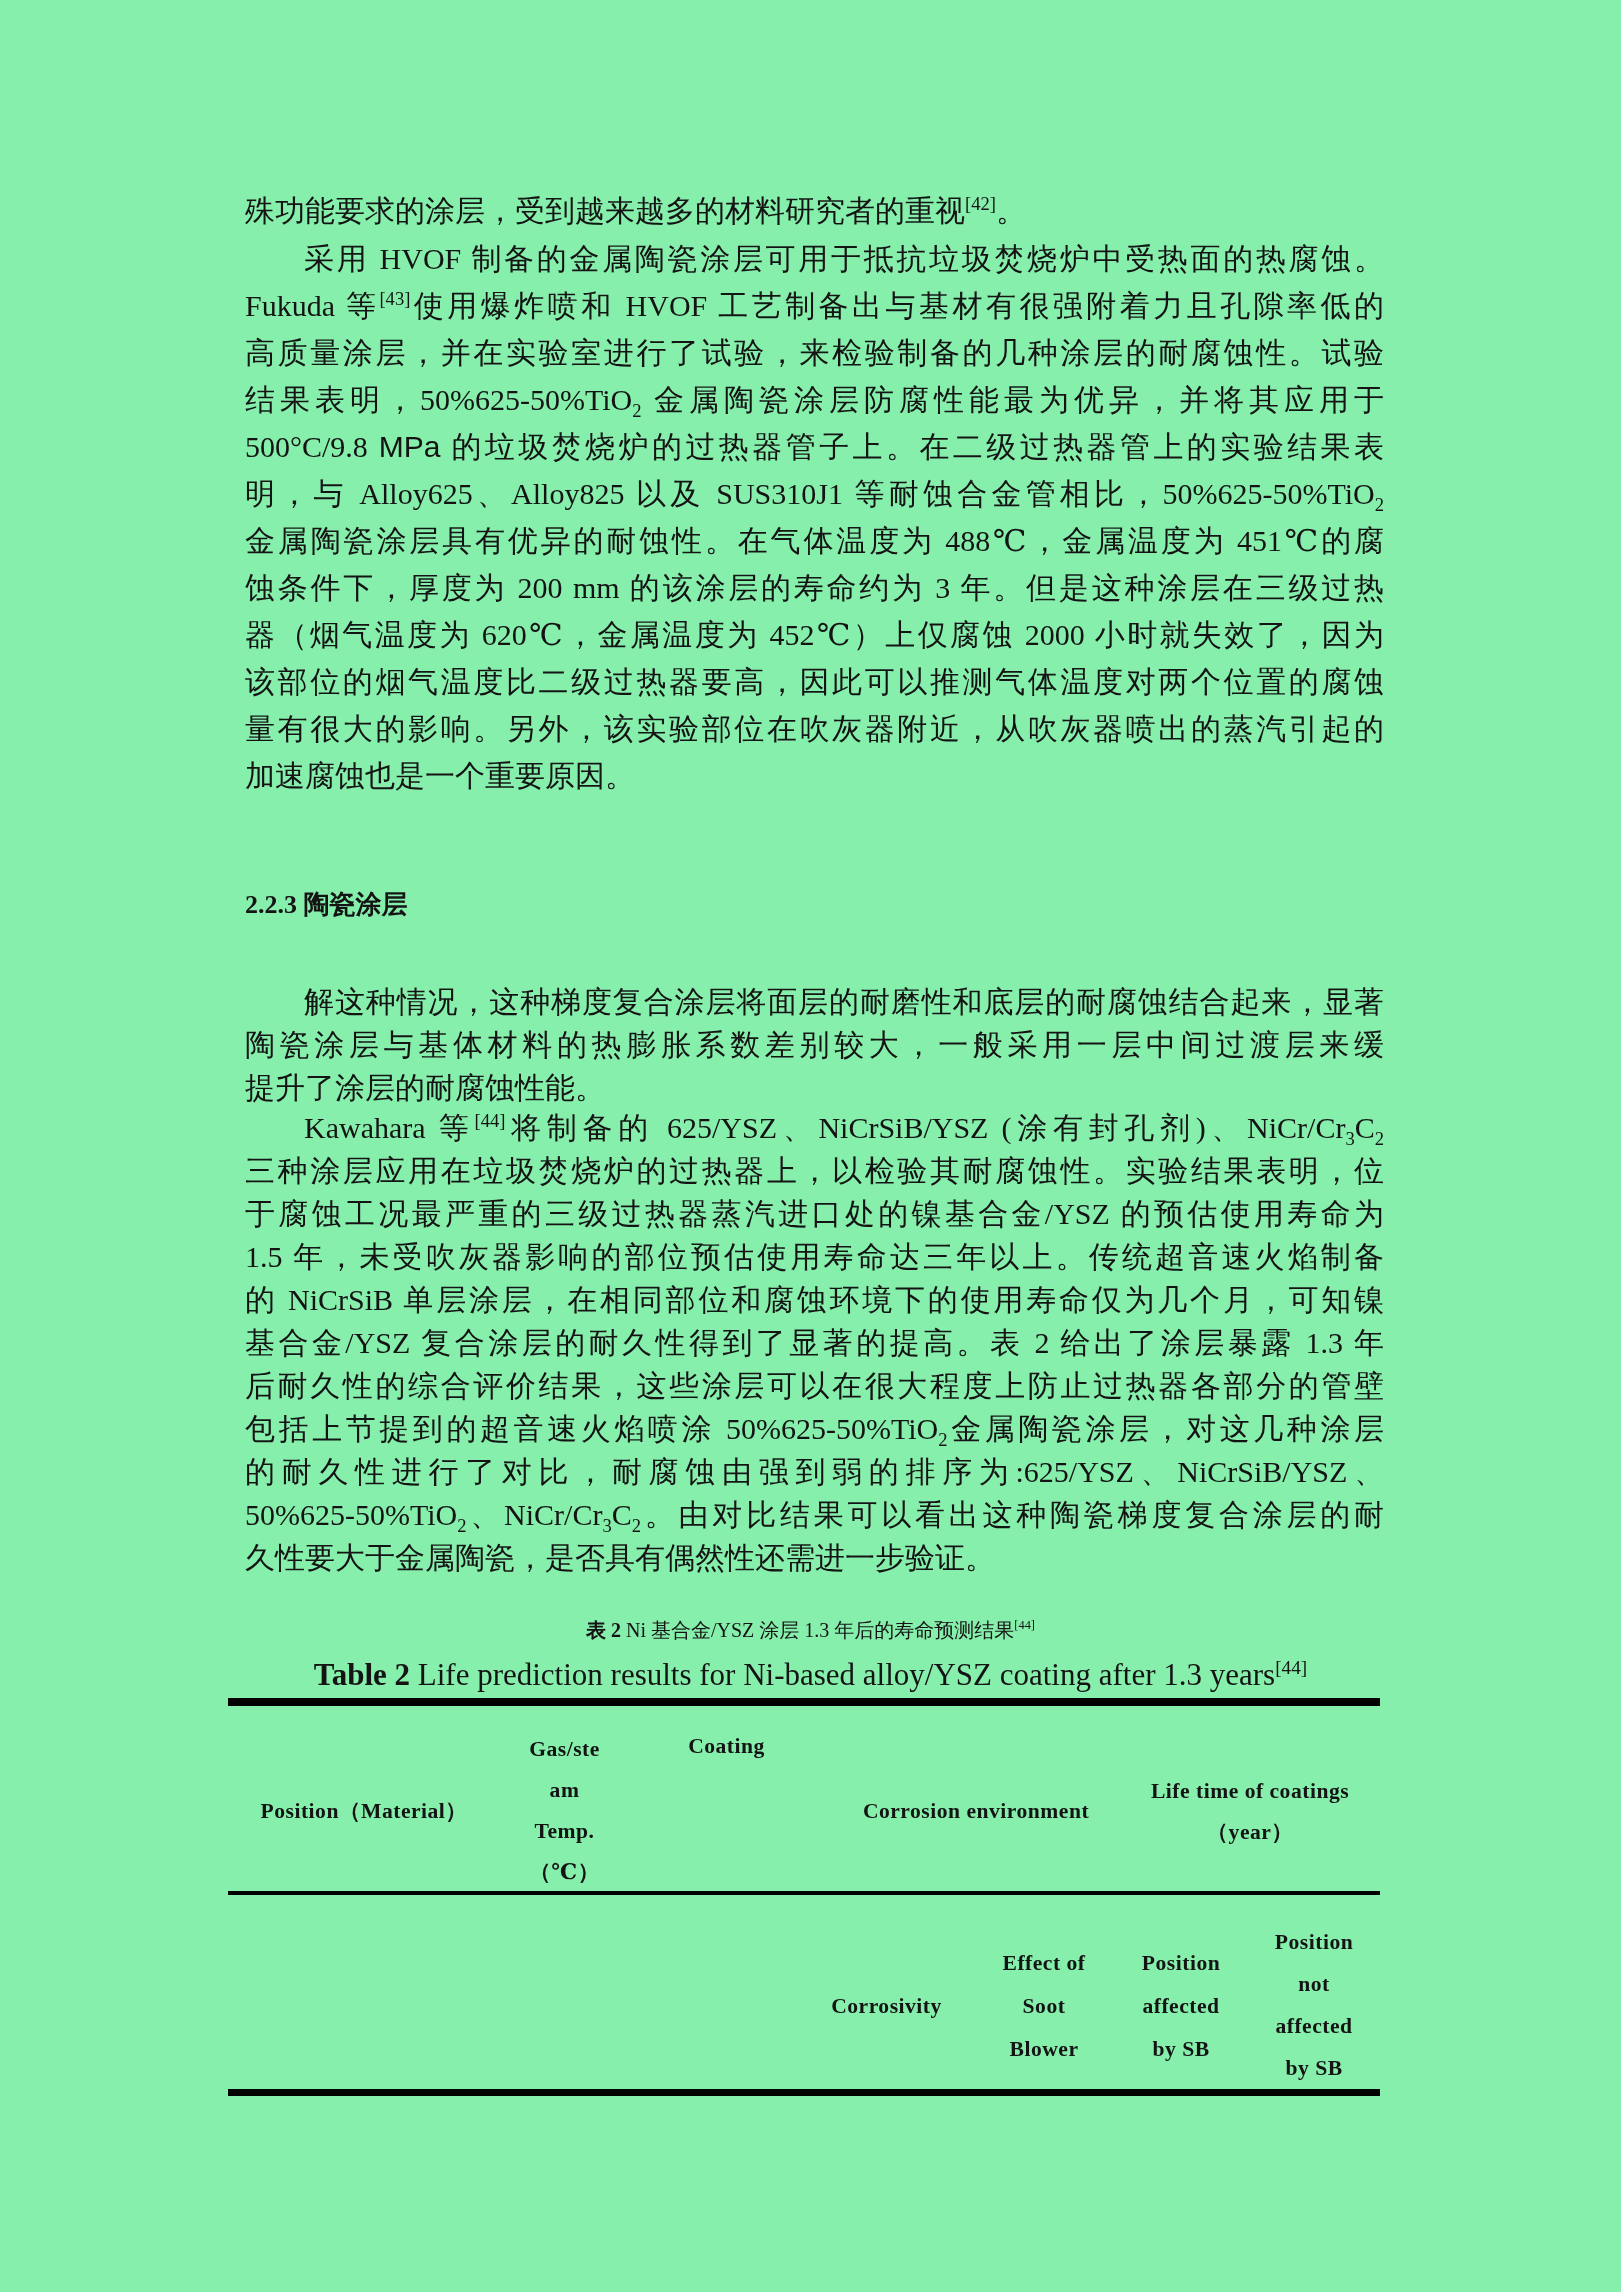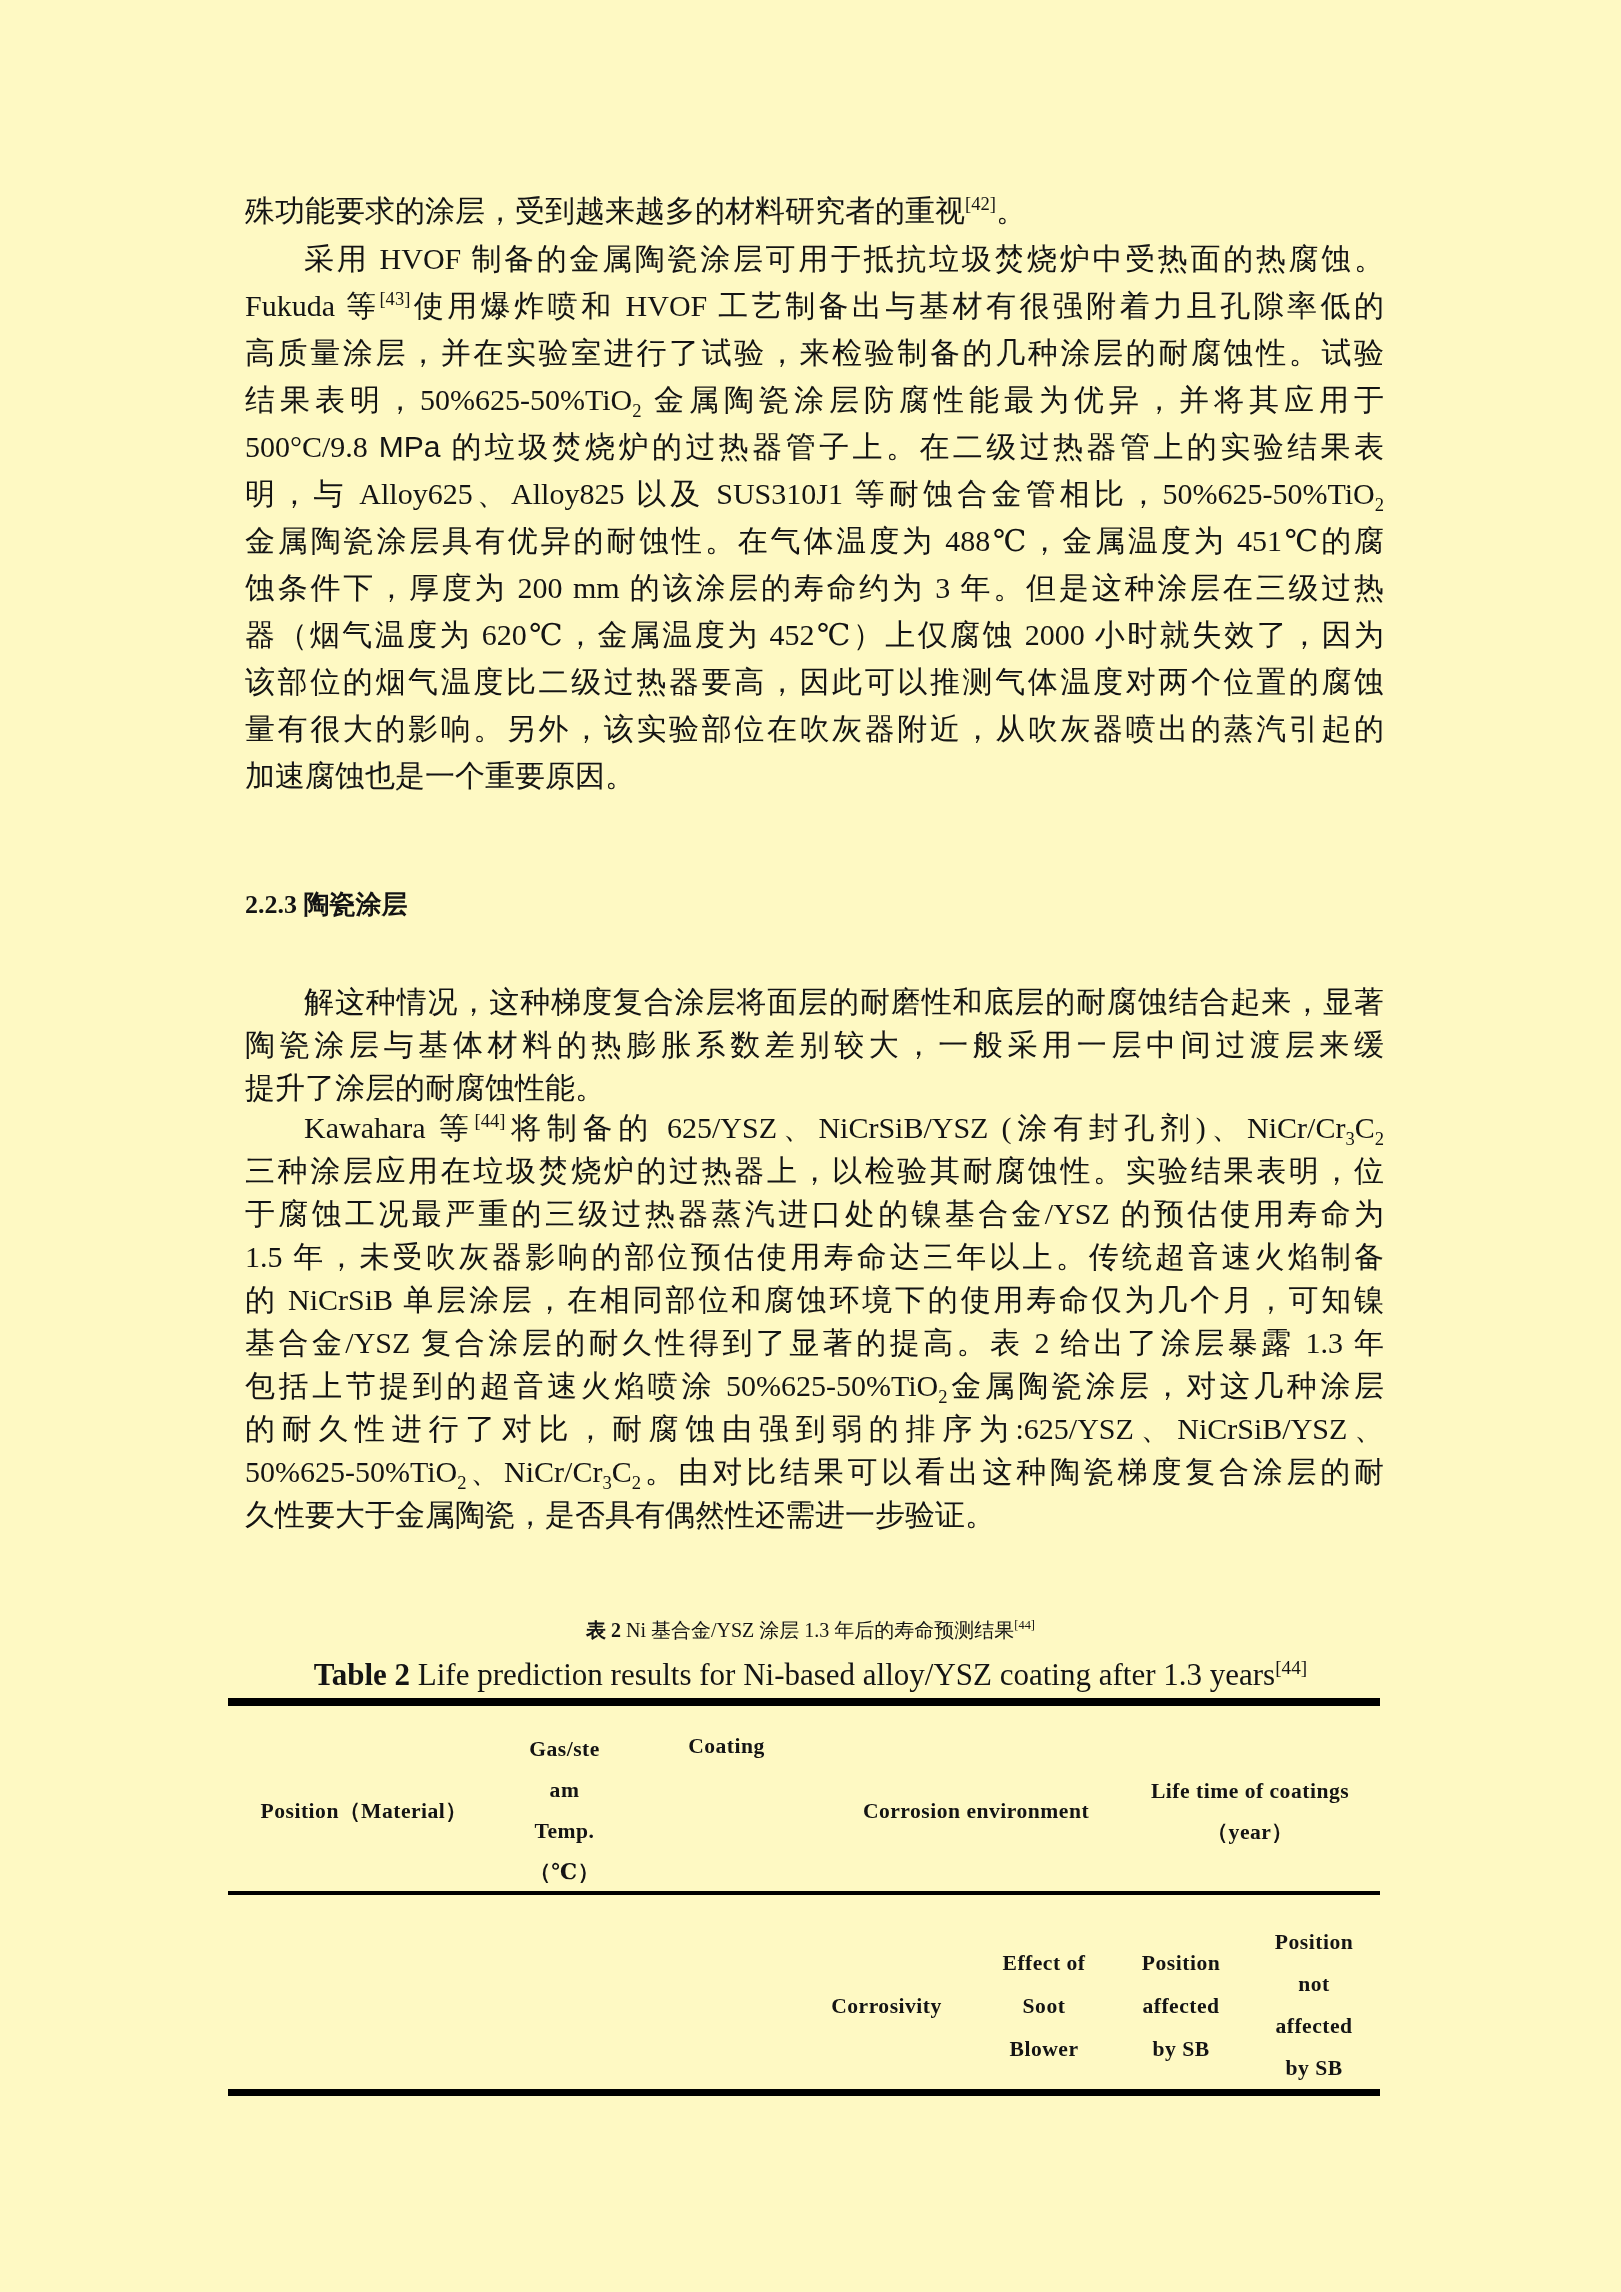--- a/index.html
+++ b/index.html
@@ -1,19 +1,19 @@
 <!DOCTYPE html>
 <html><head>
 <meta charset="utf-8">
 <style>
   html,body { margin:0; padding:0; background:#e8e8e8; }
   .page {
     position:relative;
     width:1621px; height:2293px;
-    background:#fef9c3;
+    background:#86efac;
     font-family:"Liberation Serif","DejaVu Serif",serif;
     color:#141414;
     overflow:hidden;
   }
   
   .textcol { position:absolute; left:245px; width:1139px; }
   .para { font-size:30px; }
   .para .line{
     text-align:justify;
     text-align-last:justify;
@@ -88,20 +88,21 @@
       <div class="line"><span>陶瓷涂层与基体材料的热膨胀系数差别较大，一般采用一层中间过渡层来缓</span></div>
       <div class="line line-last"><span>提升了涂层的耐腐蚀性能。</span></div>
     </div>
   <div class="textcol para indent" id="p4">
       <div class="line"><span>Kawahara 等</span><sup>[44]</sup><span>将制备的 625/YSZ、NiCrSiB/YSZ (涂有封孔剂)、NiCr/Cr</span><sub>3</sub><span>C</span><sub>2</sub></div>
       <div class="line"><span>三种涂层应用在垃圾焚烧炉的过热器上，以检验其耐腐蚀性。实验结果表明，位</span></div>
       <div class="line"><span>于腐蚀工况最严重的三级过热器蒸汽进口处的镍基合金/YSZ 的预估使用寿命为</span></div>
       <div class="line"><span>1.5 年，未受吹灰器影响的部位预估使用寿命达三年以上。传统超音速火焰制备</span></div>
       <div class="line"><span>的 NiCrSiB 单层涂层，在相同部位和腐蚀环境下的使用寿命仅为几个月，可知镍</span></div>
       <div class="line"><span>基合金/YSZ 复合涂层的耐久性得到了显著的提高。表 2 给出了涂层暴露 1.3 年</span></div>
+      <div class="line"><span>后耐久性的综合评价结果，这些涂层可以在很大程度上防止过热器各部分的管壁</span></div>
       <div class="line"><span>包括上节提到的超音速火焰喷涂 50%625-50%TiO</span><sub>2</sub><span>金属陶瓷涂层，对这几种涂层</span></div>
       <div class="line"><span>的耐久性进行了对比，耐腐蚀由强到弱的排序为:625/YSZ、NiCrSiB/YSZ、</span></div>
       <div class="line"><span>50%625-50%TiO</span><sub>2</sub><span>、NiCr/Cr</span><sub>3</sub><span>C</span><sub>2</sub><span>。由对比结果可以看出这种陶瓷梯度复合涂层的耐</span></div>
       <div class="line line-last"><span>久性要大于金属陶瓷，是否具有偶然性还需进一步验证。</span></div>
     </div>
 
   <div class="caption caption-zh">
     <b>表 2</b><span> Ni 基合金/YSZ 涂层 1.3 年后的寿命预测结果</span><sup class="ref">[44]</sup>
   </div>
   <div class="caption caption-en">

